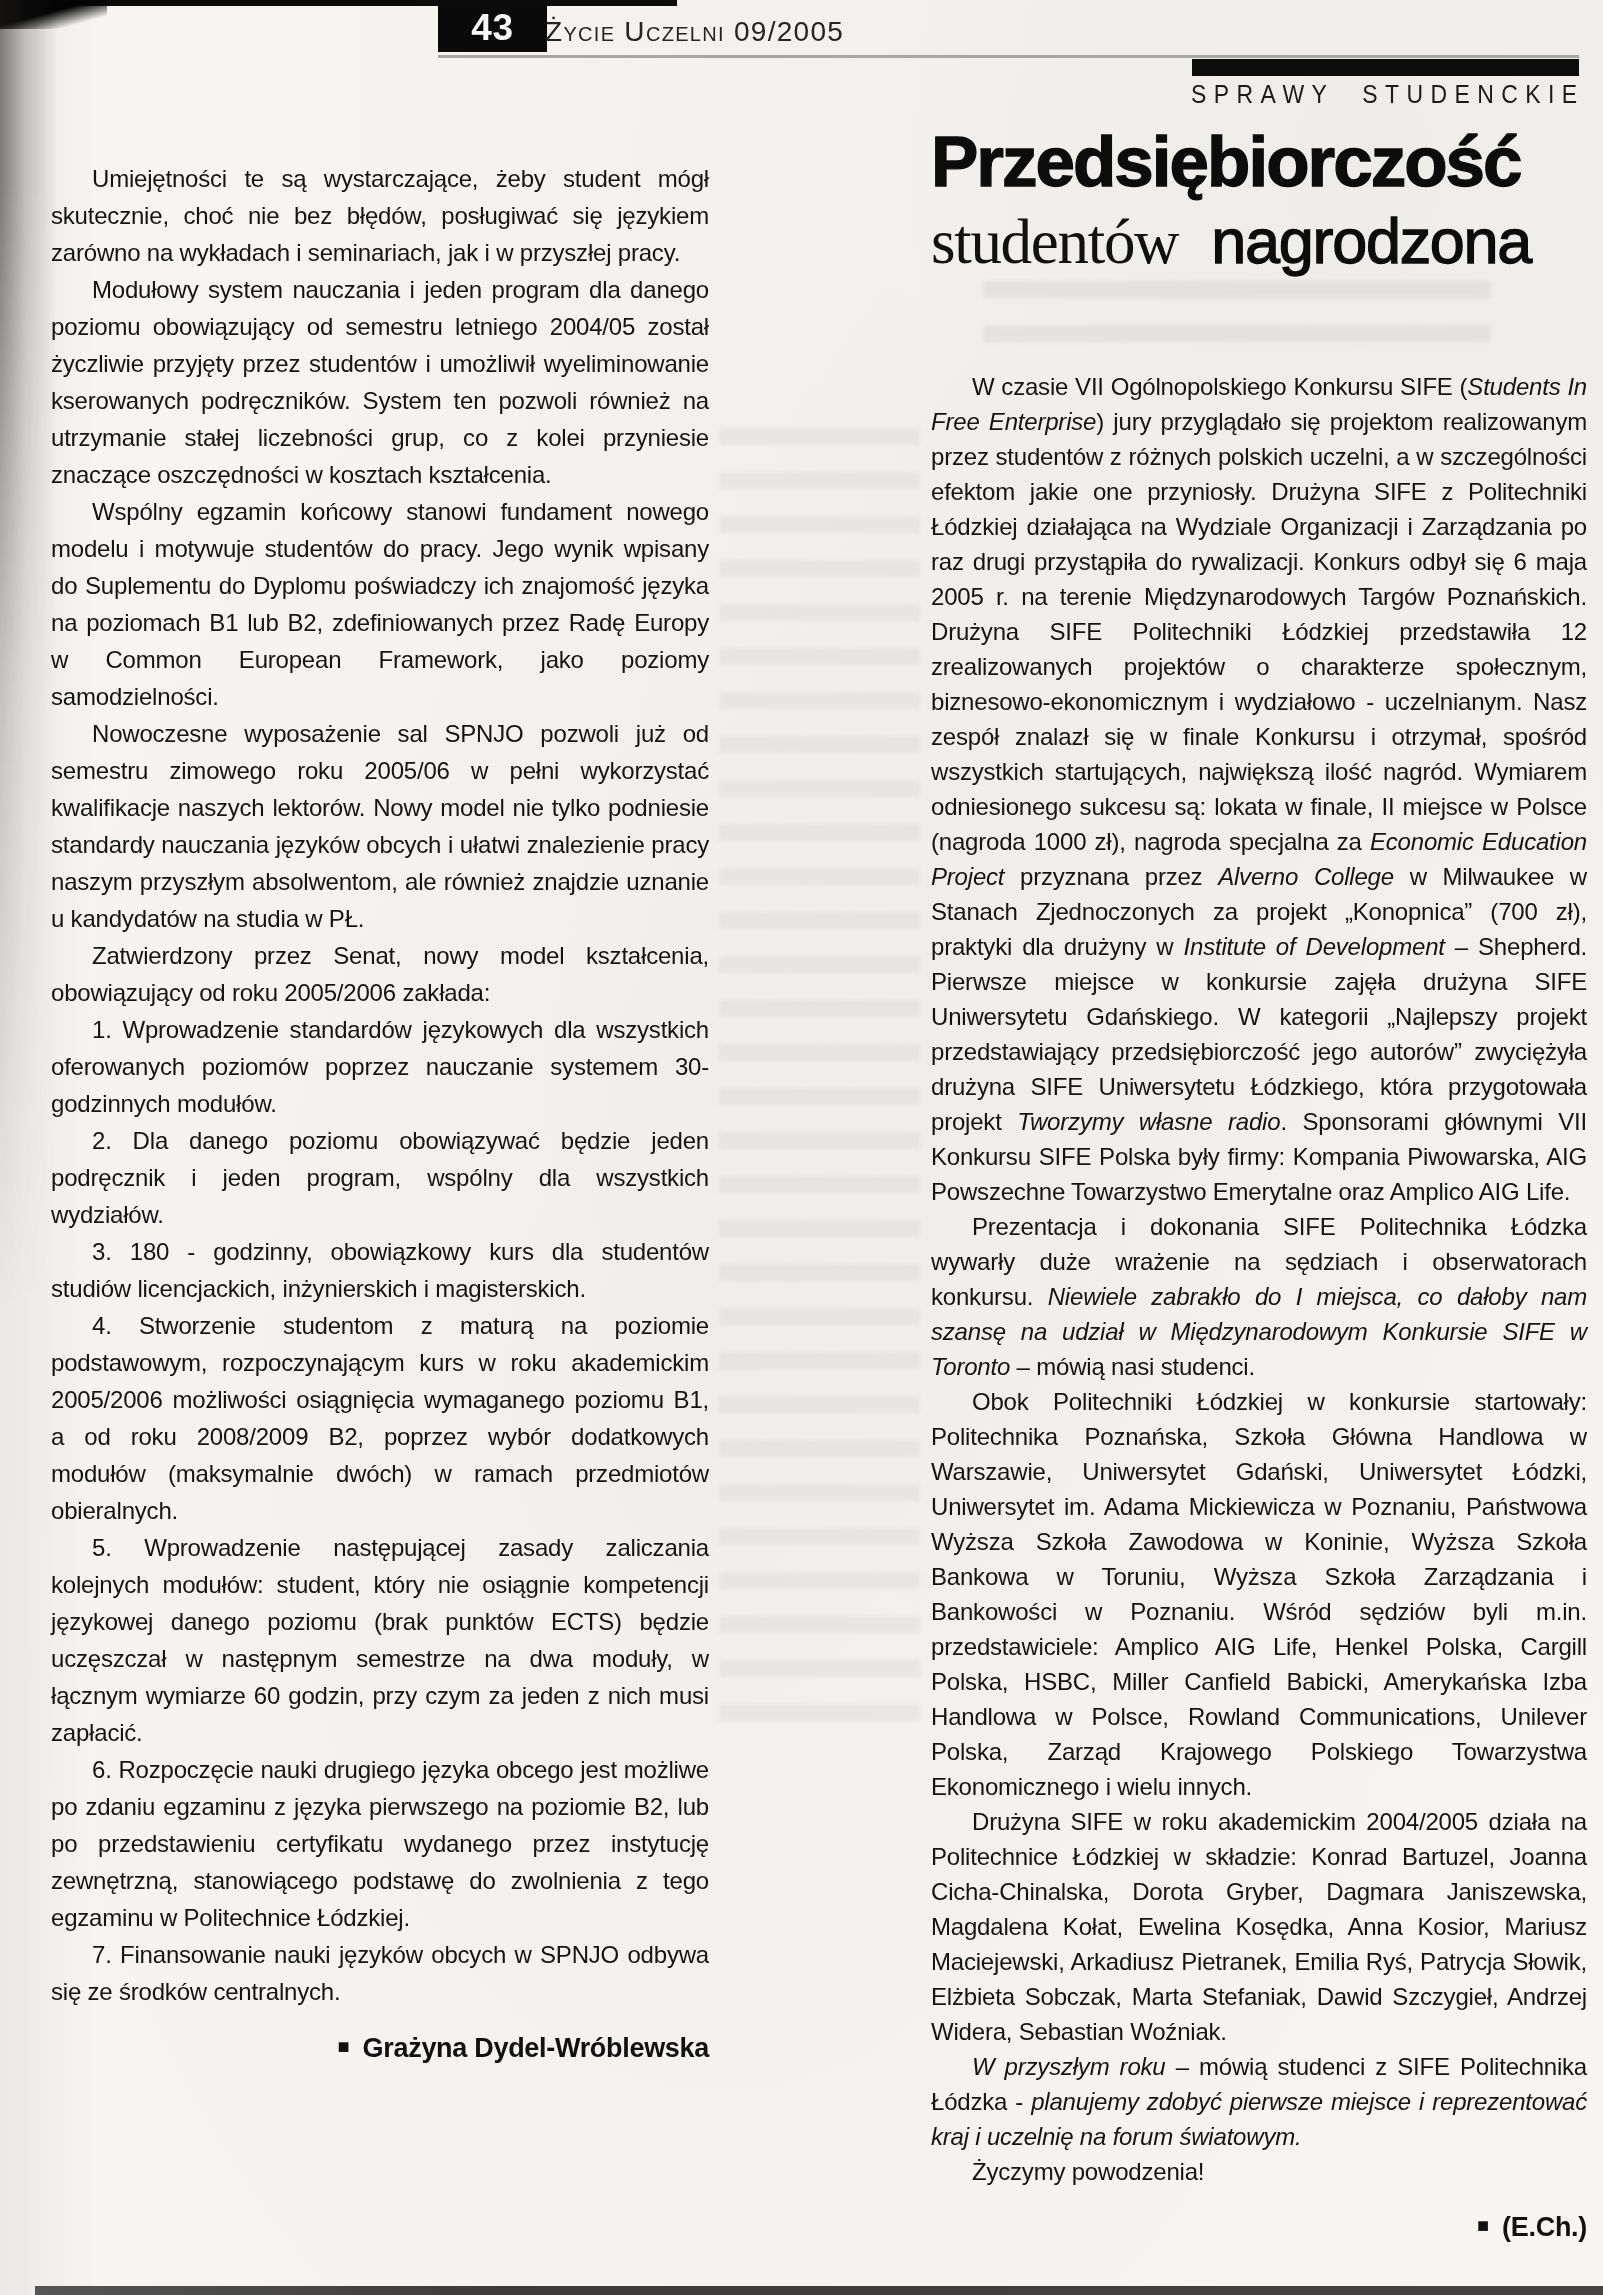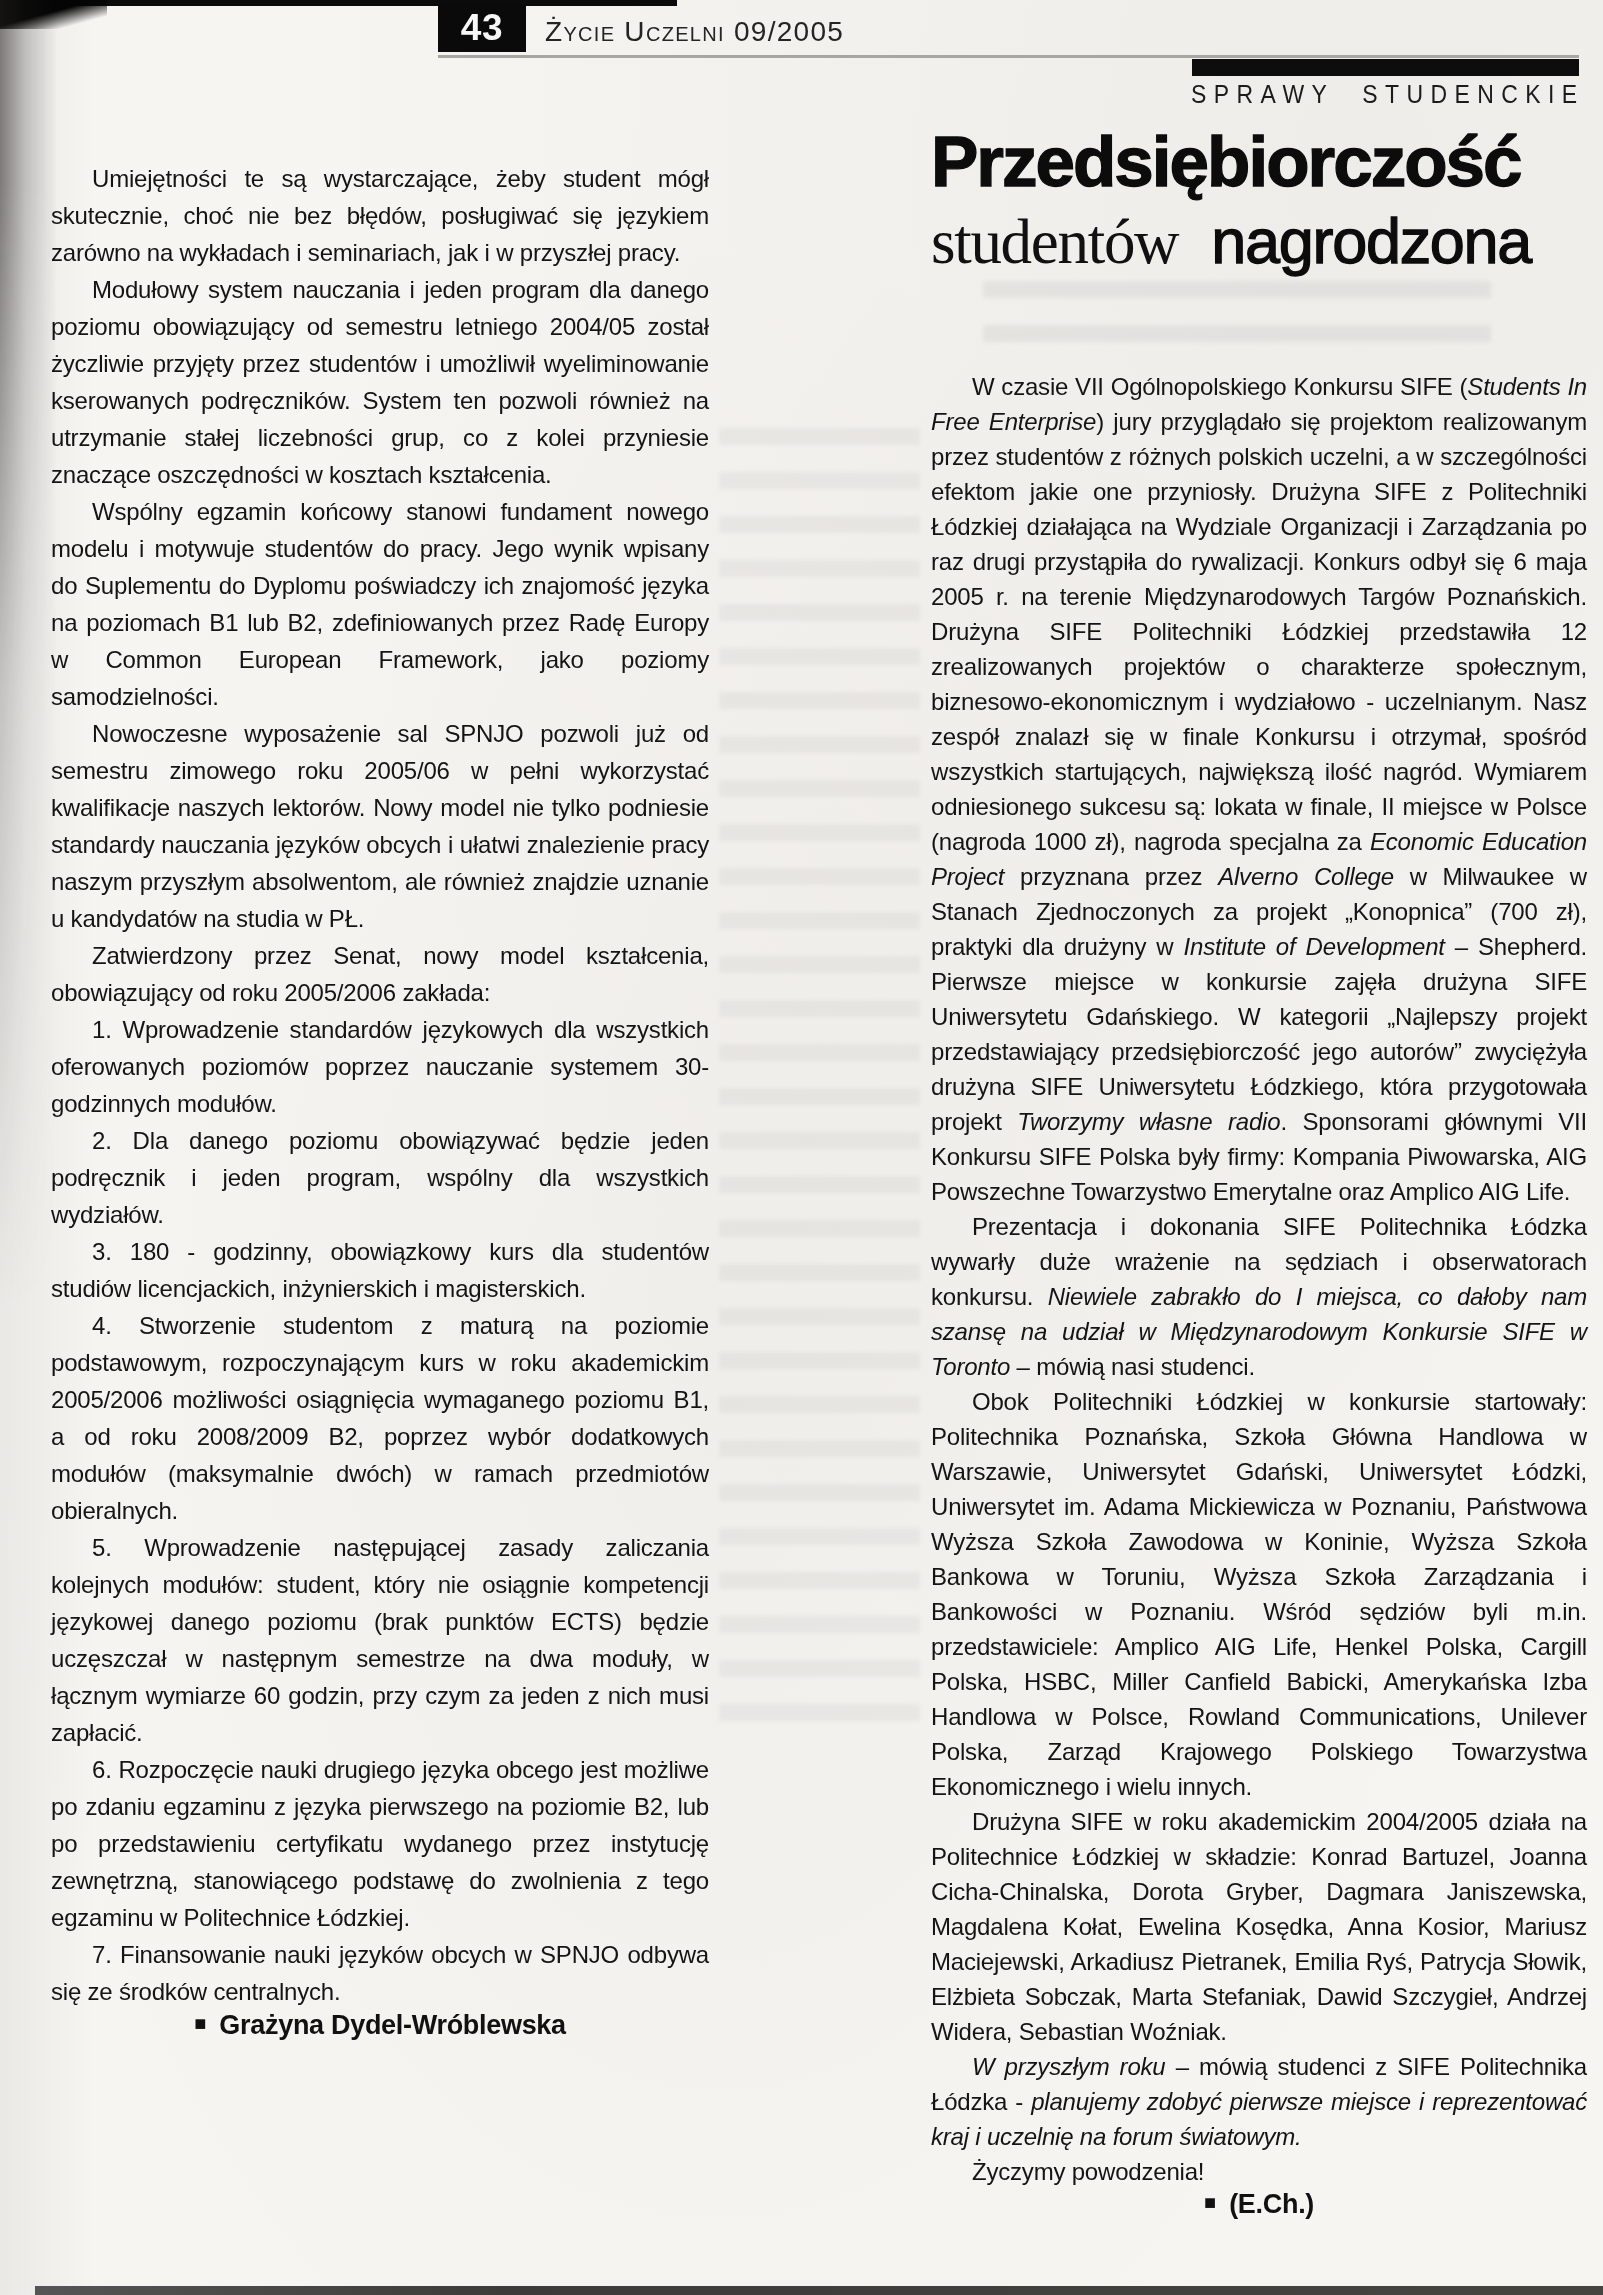--- a/index.html
+++ b/index.html
@@ -14,21 +14,21 @@
     color:#151515;
   }
   
   .top-line{position:absolute;left:0;top:0;width:677px;height:6px;background:#0b0b0b;}
   .corner-blob{position:absolute;left:0;top:0;width:107px;height:29px;
     background:linear-gradient(to bottom right,#050505 45%,rgba(5,5,5,0) 78%);}
   .gutter-shadow{position:absolute;left:0;top:0;width:64px;height:1539px;
     background:linear-gradient(to right,rgba(35,32,30,0.55),rgba(35,32,30,0.22) 40%,rgba(35,32,30,0) 90%);
     -webkit-mask-image:linear-gradient(to bottom,#000 12%,rgba(0,0,0,0.35) 45%,transparent 85%);
     mask-image:linear-gradient(to bottom,#000 12%,rgba(0,0,0,0.35) 45%,transparent 85%);}
-  .page-number-box{position:absolute;left:438px;top:4px;width:88px;height:48px;background:#0a0a0a;
+  .page-number-box{position:absolute;left:438px;top:4px;width:109px;height:48px;background:#0a0a0a;
     display:flex;align-items:center;justify-content:center;
     color:#f7f7f7;font-size:37px;font-weight:700;letter-spacing:0.7px;}
   .journal-title{position:absolute;left:545px;top:16px;font-variant:small-caps;
     font-size:28px;font-weight:400;letter-spacing:1.3px;color:#242424;white-space:nowrap;}
   .header-rule{position:absolute;left:438px;top:55px;width:1141px;height:2.7px;background:#a8a6a2;}
   .section-bar{position:absolute;left:1192px;top:59px;width:387px;height:17.4px;background:#0d0d0d;}
   .section-label{position:absolute;left:1191px;top:79px;width:395px;
     font-size:23px;font-weight:400;letter-spacing:7.4px;word-spacing:14.7px;color:#1b1b1b;
     white-space:nowrap;transform:scaleY(1.12);transform-origin:top left;}
   
@@ -45,21 +45,21 @@
   .col-right{left:931px;top:369px;width:656px;}
   .col-right p{line-height:35px;}
   
   .headline{position:absolute;left:931px;top:126px;width:662px;line-height:1;}
   .headline .line1{font-size:71px;font-weight:700;letter-spacing:-2px;color:#0c0c0c;
     -webkit-text-stroke:1.3px #0c0c0c;white-space:nowrap;}
   .headline .line2{margin-top:13.4px;font-size:63px;letter-spacing:-1.3px;white-space:nowrap;}
   .headline .w-light{font-weight:400;color:#111;font-family:Liberation Serif, serif;}
   .headline .w-bold{font-weight:400;color:#0c0c0c;-webkit-text-stroke:1.3px #0c0c0c;margin-left:33px;}
   
-  .byline{text-align:center;font-size:27px;font-weight:700;color:#111;
+  .byline{margin-top:23px;text-align:right;font-size:27px;font-weight:700;color:#111;
     text-indent:0;letter-spacing:-0.3px;}
   .byline .sq{display:inline-block;font-size:20px;vertical-align:4px;margin-right:13.4px;font-weight:400;}
   .byline-right{font-weight:700;}
   
   .bottom-edge{position:absolute;left:35px;right:0;bottom:0;height:9.4px;
     background:linear-gradient(to right,#555 0%,#3c3b39 30%,#454441 100%);}
 </style>
 </head>
 <body>
 

